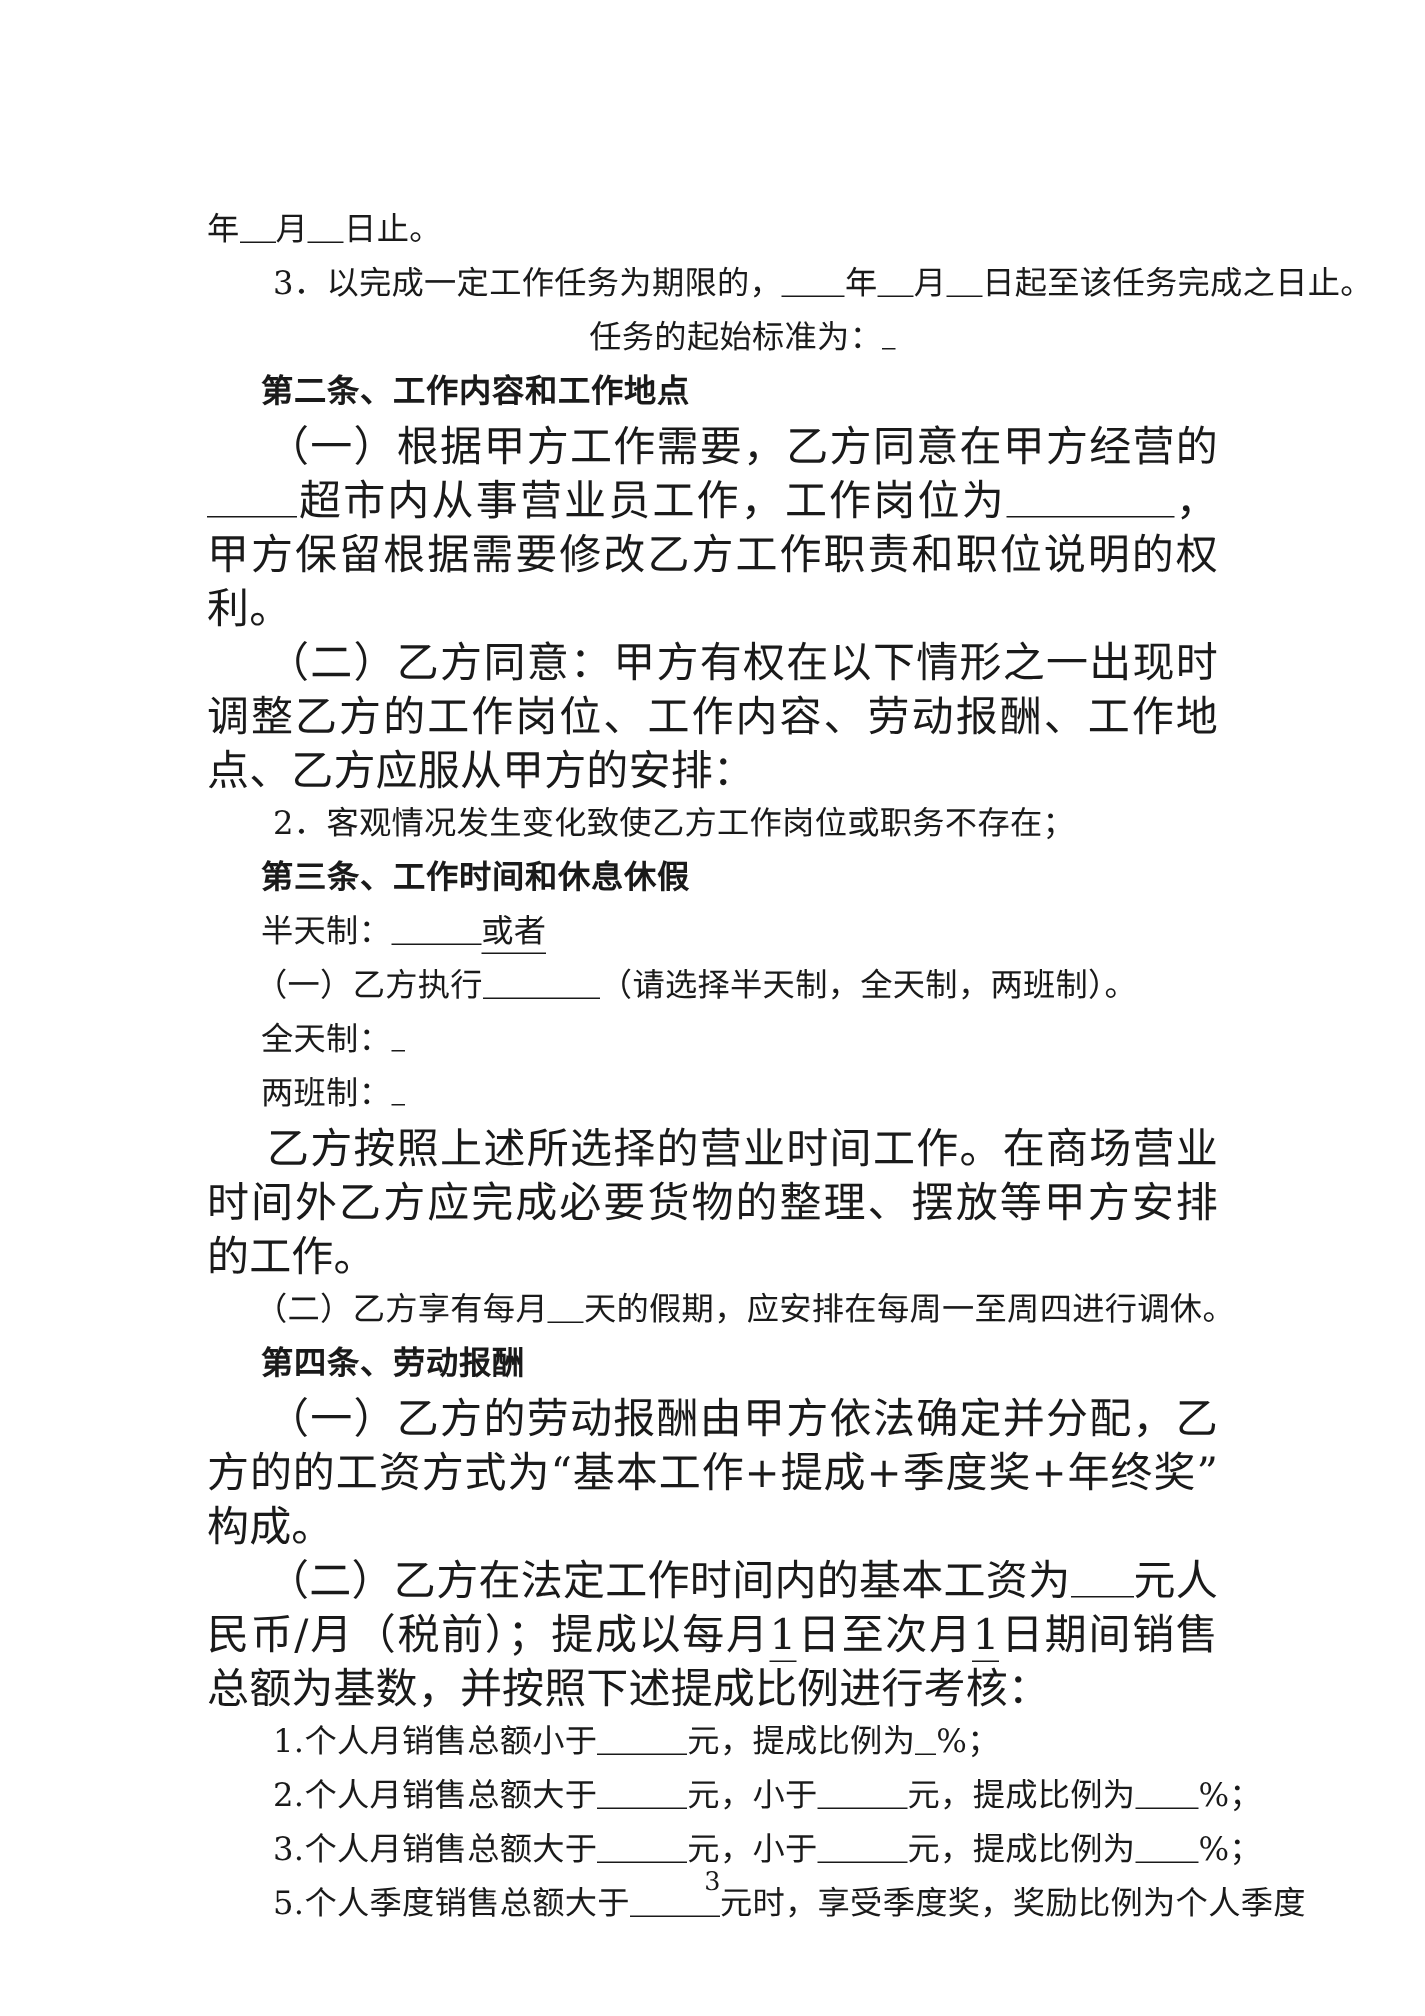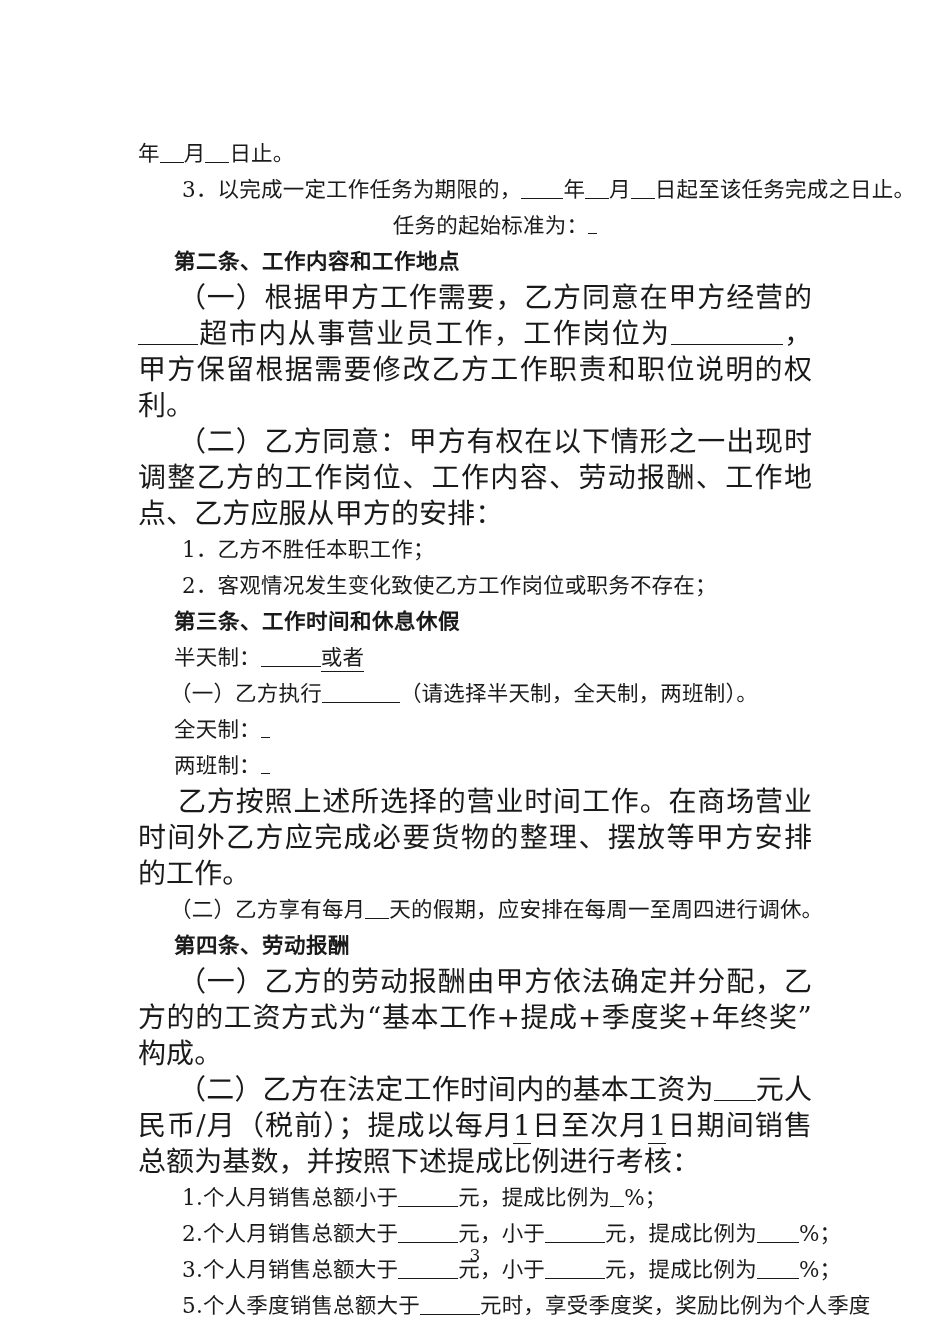--- a/index.html
+++ b/index.html
@@ -117,21 +117,20 @@
 
     <div class="line indent"><span>任务的起始标准为：</span><span class="tick"></span></div>
 
 
     <div class="heading">第二条、工作内容和工作地点</div>
 
     <div class="para"><span>（一）根据甲方工作需要，乙方同意在甲方经营的</span><span class="blank b-l"></span><span>超市内从事营业员工作，工作岗位为</span><span class="blank b-xxl"></span><span>，甲方保留根据需要修改乙方工作职责和职位说明的权利。</span></div>
 
     <div class="para">（二）乙方同意：甲方有权在以下情形之一出现时调整乙方的工作岗位、工作内容、劳动报酬、工作地点、乙方应服从甲方的安排：</div>
 
-    <div class="line indent-num"><span class="num-lat">1．</span><span>乙方不胜任本职工作；</span></div>
 
     <div class="line indent-num"><span class="num-lat">2．</span><span>客观情况发生变化致使乙方工作岗位或职务不存在；</span></div>
 
 
     <div class="heading">第三条、工作时间和休息休假</div>
 
     <div class="line indent-sm"><span>半天制：</span><span class="blank b-l"></span><span class="u-tail">或者</span></div>
 
     <div class="line indent-para"><span>（一）乙方执行</span><span class="blank b-xl"></span><span>（请选择半天制，全天制，两班制）。</span></div>
 

